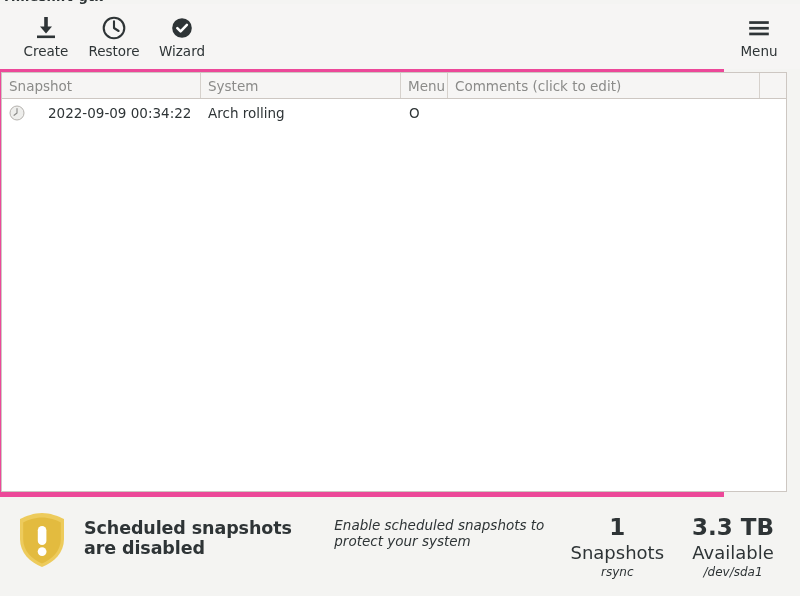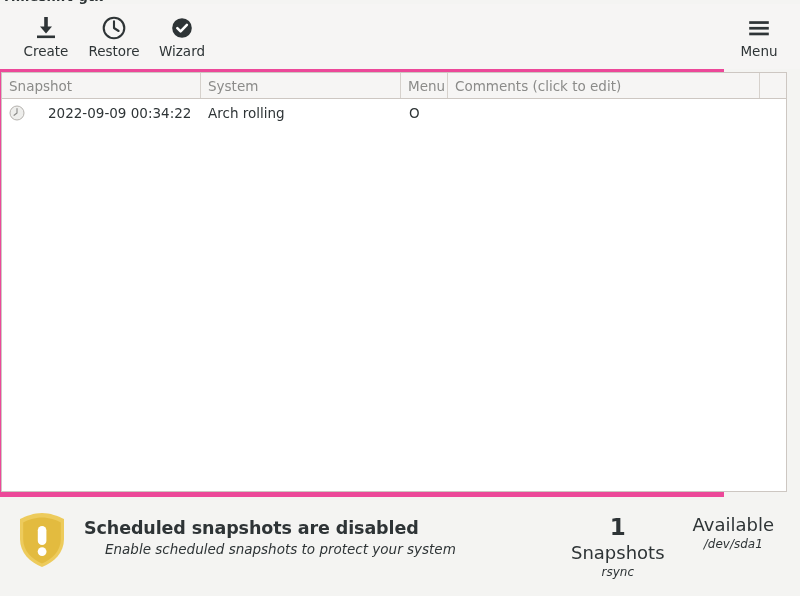--- a/index.html
+++ b/index.html
@@ -172,21 +172,21 @@
     box-sizing: border-box;
     padding: 10px 16px 0 16px;
   }
   .status-left {
     display: flex;
     align-items: flex-start;
     gap: 16px;
     padding-top: 4px;
   }
   .shield-ico { width: 52px; height: 58px; flex: 0 0 52px; line-height: 0; }
-  .status-text { display: flex; flex-direction: column; gap: 4px; padding-top: 7px; }
+  .status-text { display: flex; flex-direction: row; gap: 4px; padding-top: 7px; }
   .status-title {
     font-size: 17.5px;
     font-weight: bold;
     color: #2e3436;
     line-height: 1.15;
     letter-spacing: -0.1px;
   }
   .status-sub {
     font-size: 13.5px;
     font-style: italic;
@@ -341,20 +341,21 @@
 
     <div class="status-spacer"></div>
 
     <div class="stats">
       <div class="stat">
         <div class="stat-value">1</div>
         <div class="stat-label">Snapshots</div>
         <div class="stat-note">rsync</div>
       </div>
       <div class="stat">
+        <div class="stat-value">3.3 TB</div>
         <div class="stat-label">Available</div>
         <div class="stat-note">/dev/sda1</div>
       </div>
     </div>
 
   </div>
 
 </div>
 
 </body></html>

